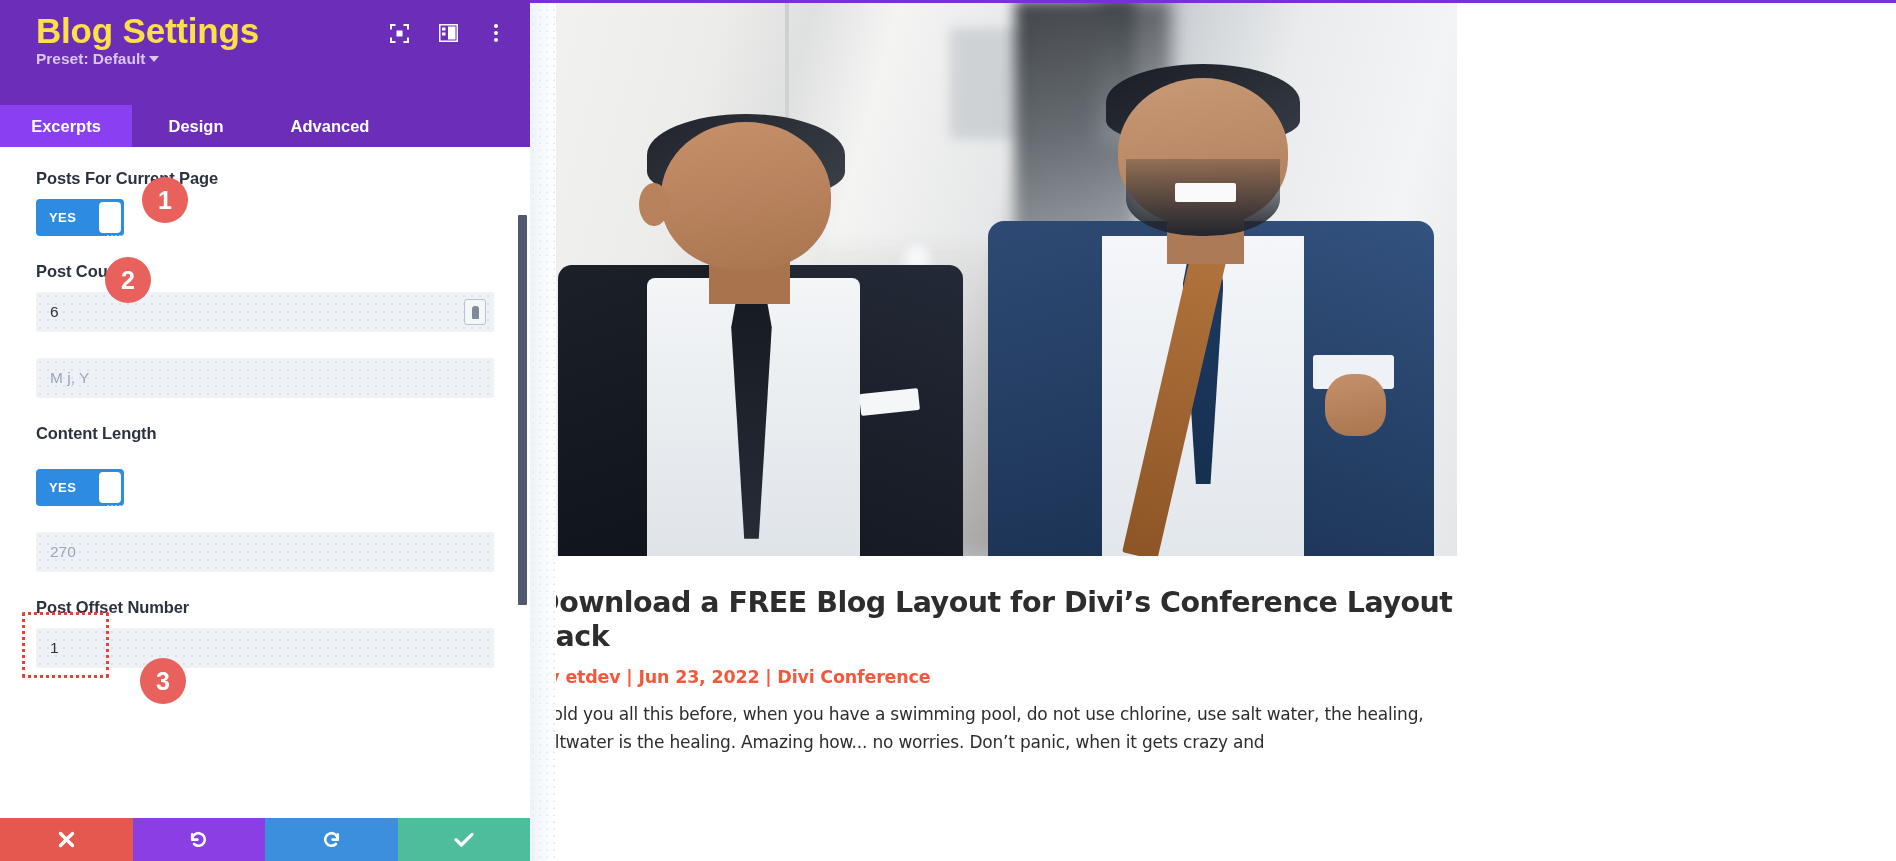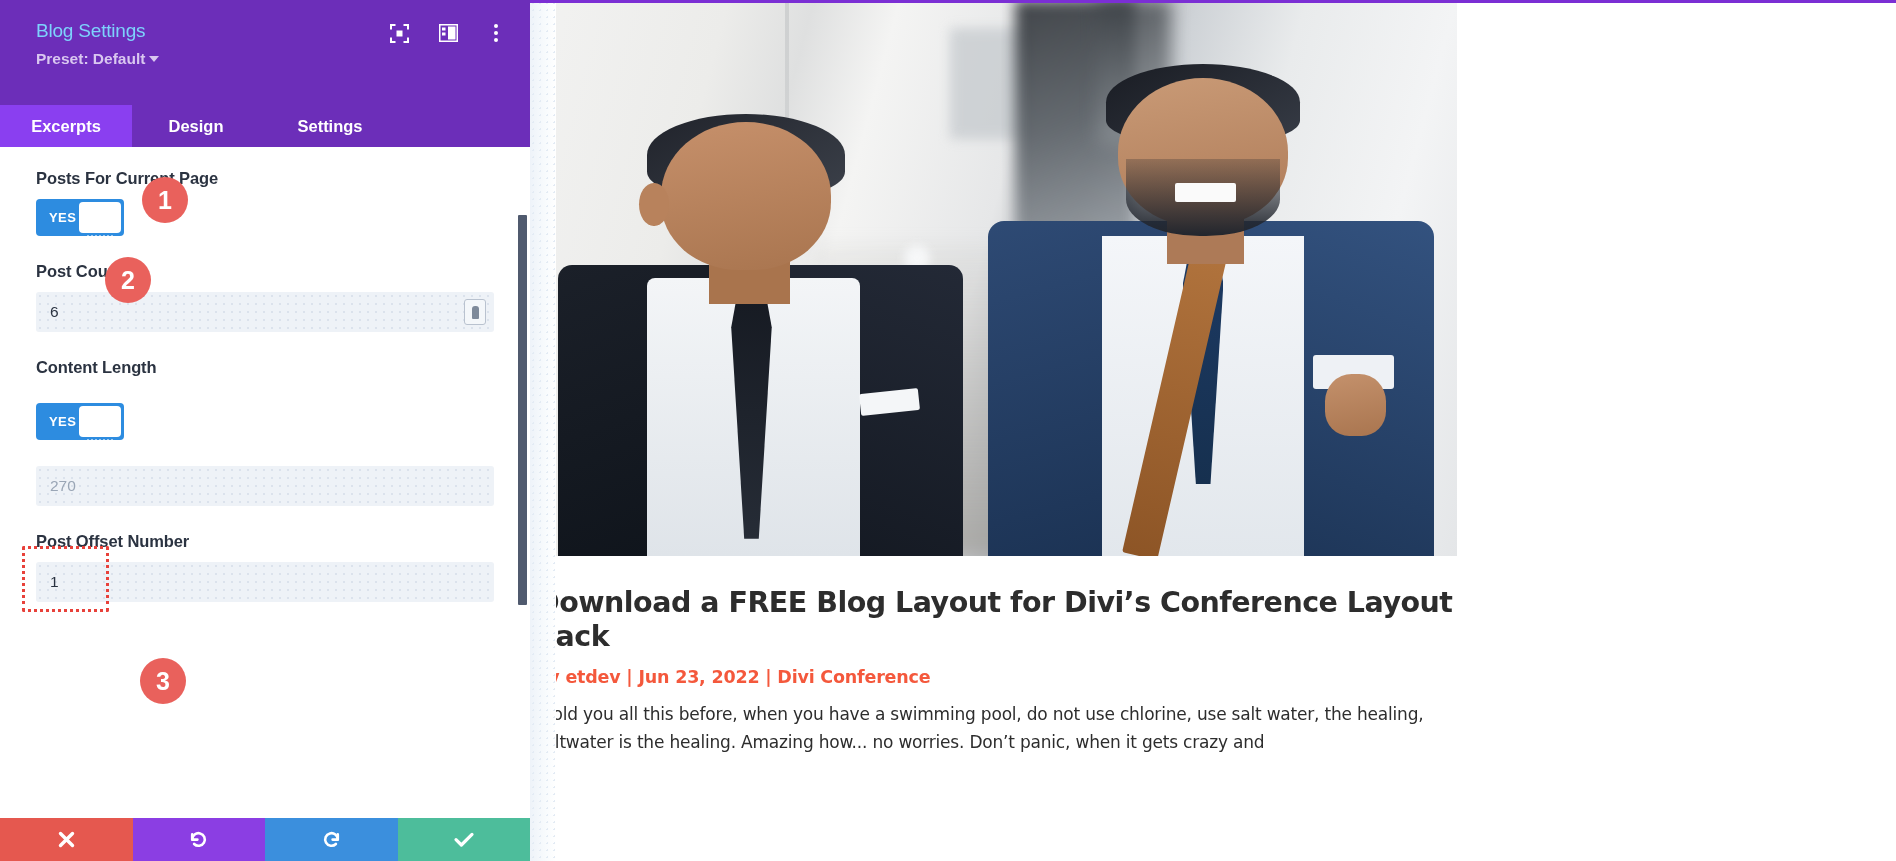--- a/index.html
+++ b/index.html
@@ -22,23 +22,23 @@
     z-index: 5;
   }
   .panel-header {
     background: #6c2eb9;
     height: 105px;
     padding: 14px 26px 0 36px;
     position: relative;
     flex: 0 0 105px;
   }
   .panel-title {
-    color: #7dd3fc;
-    font-size: 19px;
-    font-weight: normal;
+    color: #fde047;
+    font-size: 35px;
+    font-weight: bold;
     letter-spacing: -0.2px;
     line-height: 34px;
   }
   .panel-preset {
     color: #d9c7f0;
     font-size: 15.5px;
     font-weight: bold;
     margin-top: 2px;
     display: inline-block;
   }
@@ -103,21 +103,21 @@
     background: #2d8ce0;
     border-radius: 4px;
     display: flex; align-items: center;
     padding: 3px;
     cursor: pointer;
     position: relative;
   }
   .toggle .lbl {
     color: #ffffff; font-size: 13px; font-weight: bold;
     letter-spacing: 0.4px;
-    padding-left: 10px; padding-right: 3px;
+    padding-left: 10px; padding-right: 23px;
   }
   .toggle .knob {
     width: 42px; height: 31px;
     background: #ffffff;
     border-radius: 4px;
     position: relative;
   }
   .toggle .knob::after {
     content: "";
     position: absolute;
@@ -398,21 +398,21 @@
             <i></i>
             <i></i>
             <i></i>
           </span>
       </div>
     </div>
 
     <div class="tabs">
       <div class="tab active">Excerpts</div>
       <div class="tab">Design</div>
-      <div class="tab">Settings</div>
+      <div class="tab">Advanced</div>
     </div>
 
     <div class="panel-body">
 
       <div class="field">
         <div class="field-label">Posts For Current Page</div>
         <div class="toggle">
           <span class="lbl">YES</span>
           <span class="knob"></span>
         </div>
@@ -422,20 +422,23 @@
         <div class="field-label">Post Count</div>
         <div class="ctl">
           <span class="ctl-val">6</span>
           <span class="dyn-btn">
               <span></span>
             </span>
         </div>
       </div>
 
       <div class="field">
+        <div class="ctl placeholder">
+          <span class="ctl-val">M j, Y</span>
+        </div>
       </div>
 
       <div class="field">
         <div class="field-label">Content Length</div>
       </div>
 
       <div class="field">
         <div class="toggle">
           <span class="lbl">YES</span>
           <span class="knob"></span>

